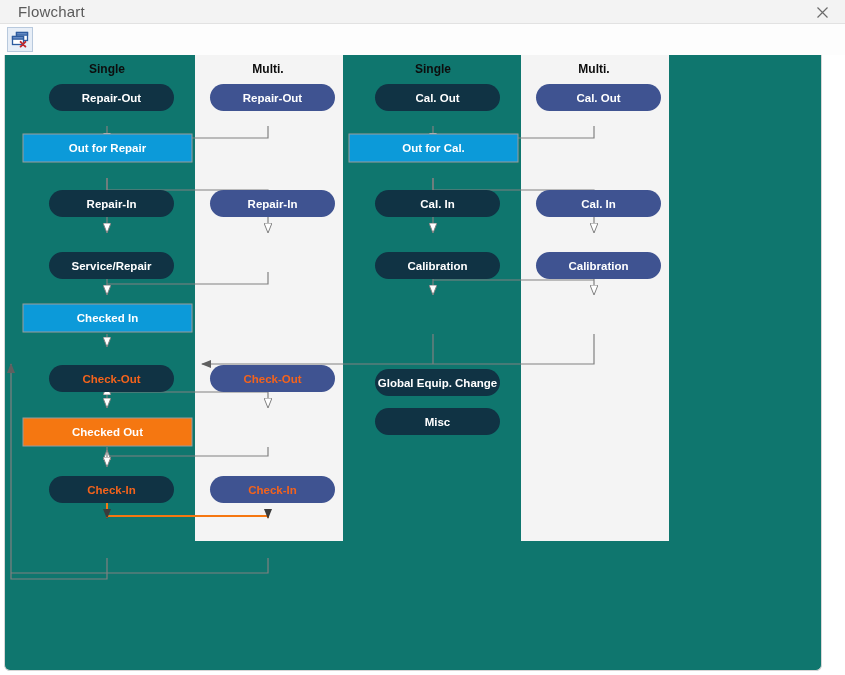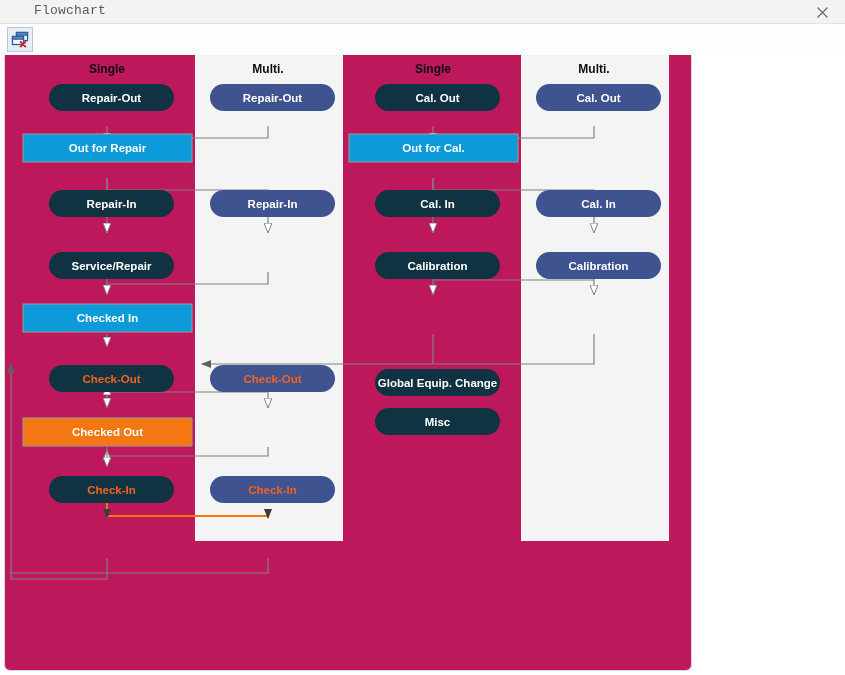--- a/index.html
+++ b/index.html
@@ -28,25 +28,25 @@
     position: absolute;
     left: 0; top: 0;
     width: 845px;
     height: 24px;
     background: #f3f3f3;
     border-bottom: 1px solid #e2e2e2;
     box-sizing: border-box;
   }
   #title-text {
     position: absolute;
-    left: 34px;
+    left: 18px;
     top: 3px;
-    font-size: 13px;
+    font-size: 15px;
     color: #5a5a5a;
-    font-family: Liberation Mono, monospace;
+    font-family: Liberation Sans, sans-serif;
     letter-spacing: 0.2px;
   }
   #close-btn {
     position: absolute;
     right: 0;
     top: 0;
     width: 46px;
     height: 24px;
     display: flex;
     align-items: center;
@@ -78,23 +78,23 @@
     align-items: center;
     justify-content: center;
     cursor: default;
   }
 
   
   #client {
     position: absolute;
     left: 4px;
     top: 55px;
-    width: 688px;
+    width: 818px;
     height: 616px;
-    background: #be185d;
+    background: #0f766e;
     border: 1px solid #d6d6d6;
     border-top: none;
     border-radius: 0 0 6px 6px;
     box-sizing: border-box;
     overflow: hidden;
   }
   #canvas-scroll {
     position: absolute;
     left: 0; top: 0;
     width: 835px;

